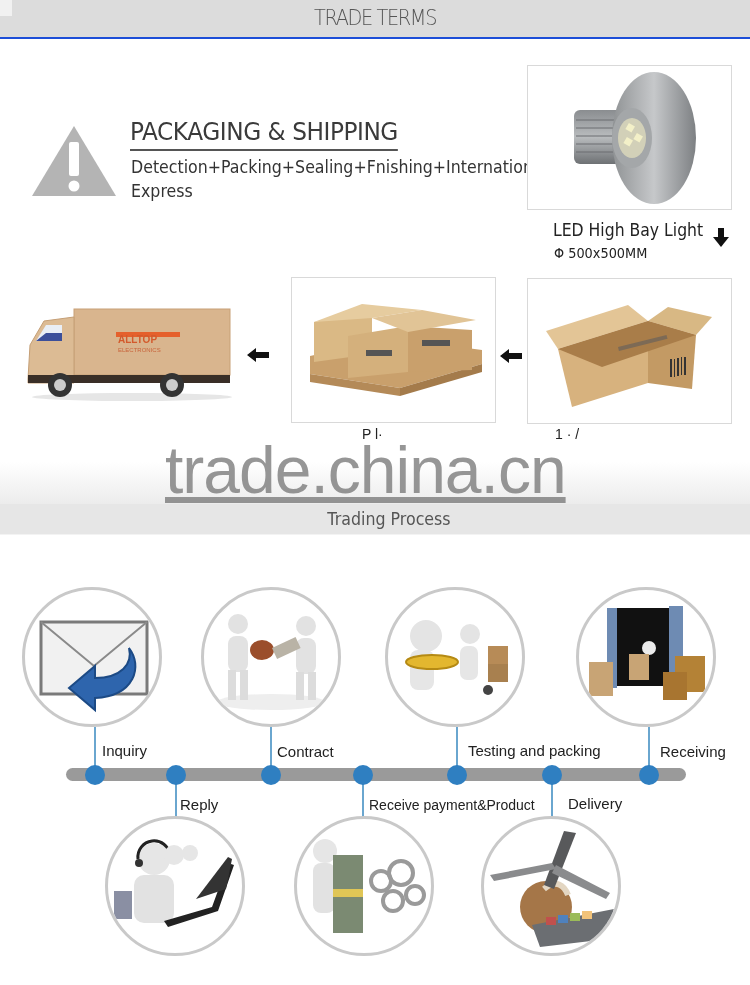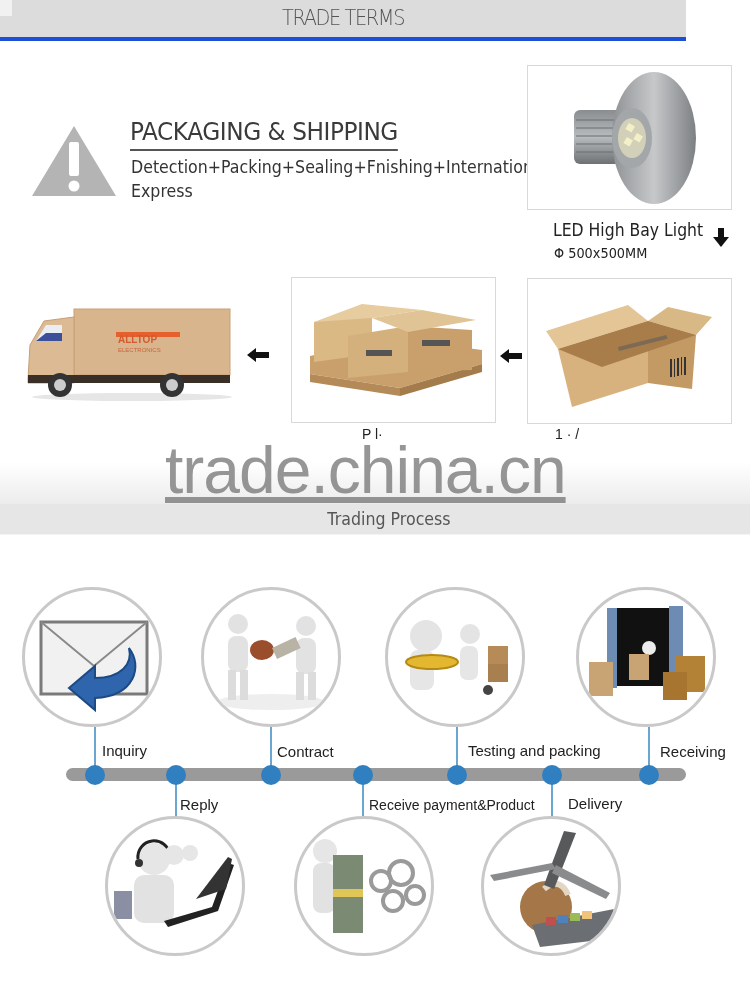--- a/index.html
+++ b/index.html
@@ -1,20 +1,20 @@
 <!DOCTYPE html>
 <html><head>
   <meta charset="utf-8">
   <style>
     html, body { margin: 0; padding: 0; }
     body { width: 750px; height: 985px; position: relative; overflow: hidden; background: #ffffff; font-family: "Liberation Sans", sans-serif; }
     .abs { position: absolute; }
 
     
-    .header-bar { left: 0; width: 686px; height: 37px; top: 0; background: #dcdcdc; border-bottom: 4px solid #1d4ed8; }
+    .header-bar { left: 0; width: 750px; height: 37px; top: 0; background: #dcdcdc; border-bottom: 2px solid #1d4ed8; }
     .header-bar .corner { position: absolute; left: 0; top: 0; width: 12px; height: 16px; background: #f1f1f1; }
     .header-title { position: absolute; left: 0; right: 0; top: 6px; text-align: center; font-family: "DejaVu Sans", sans-serif; font-size: 21px; color: #555; letter-spacing: -1.5px; font-weight: 300; transform: scaleX(0.92); }
 
     
     .warn { left: 30px; top: 124px; width: 88px; height: 74px; }
     .pk-title { left: 130px; top: 116px; font-family: "DejaVu Sans", sans-serif; font-size: 25px; color: #3a3a3a; letter-spacing: -0.5px; padding-bottom: 1px; border-bottom: 2px solid #555; line-height: 32px; transform: scaleX(0.93); transform-origin: left center; white-space: nowrap; }
     .pk-desc { left: 131px; top: 155px; width: 380px; font-family: "DejaVu Sans", sans-serif; font-size: 17px; line-height: 24px; color: #333; transform: scaleX(0.93); transform-origin: left top; }
 
     
     .frame { border: 1px solid #d9d9d9; background: #fff; box-sizing: border-box; }

